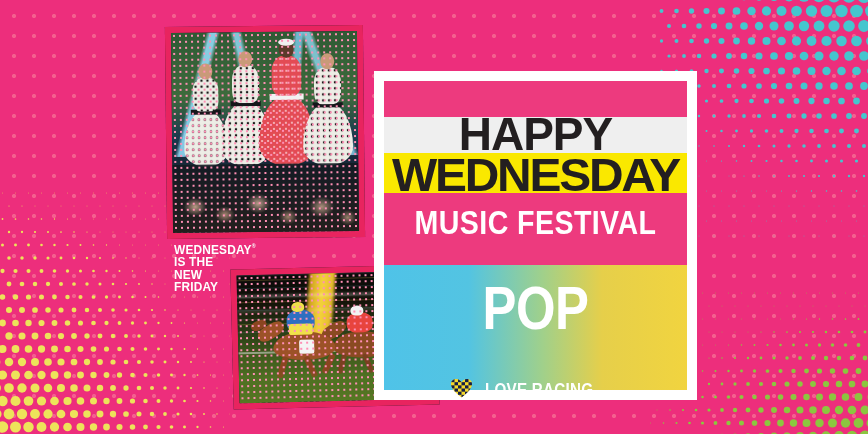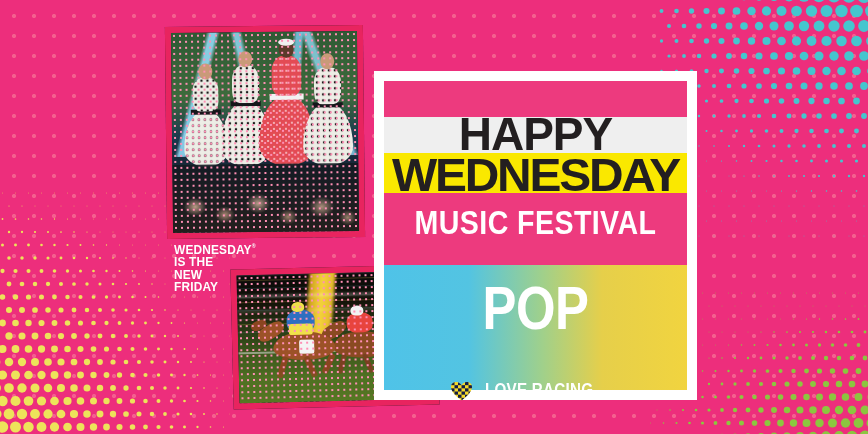--- a/index.html
+++ b/index.html
@@ -174,21 +174,21 @@
     transform:scaleX(.84);transform-origin:center;
     font-weight:bold;
   }
   #txt-pop{
     top:196px;font-size:62px;color:#FFFFFF;letter-spacing:-0.5px;
     transform:scaleX(.82);transform-origin:center;
   }
 
   #logo-row{
     position:absolute;top:298px;left:0;width:100%;
-    display:flex;align-items:flex-end;justify-content:center;gap:13px;
+    display:flex;align-items:flex-start;justify-content:center;gap:13px;
   }
   #logo-heart{width:21px;height:19px;display:block;}
   #logo-text{
     color:#FFFFFF;font-weight:bold;font-size:19px;letter-spacing:.3px;
     font-family:"Liberation Sans", sans-serif;
     transform:scaleX(.80);transform-origin:left center;
     white-space:nowrap;
   }
 </style>
 </head>

